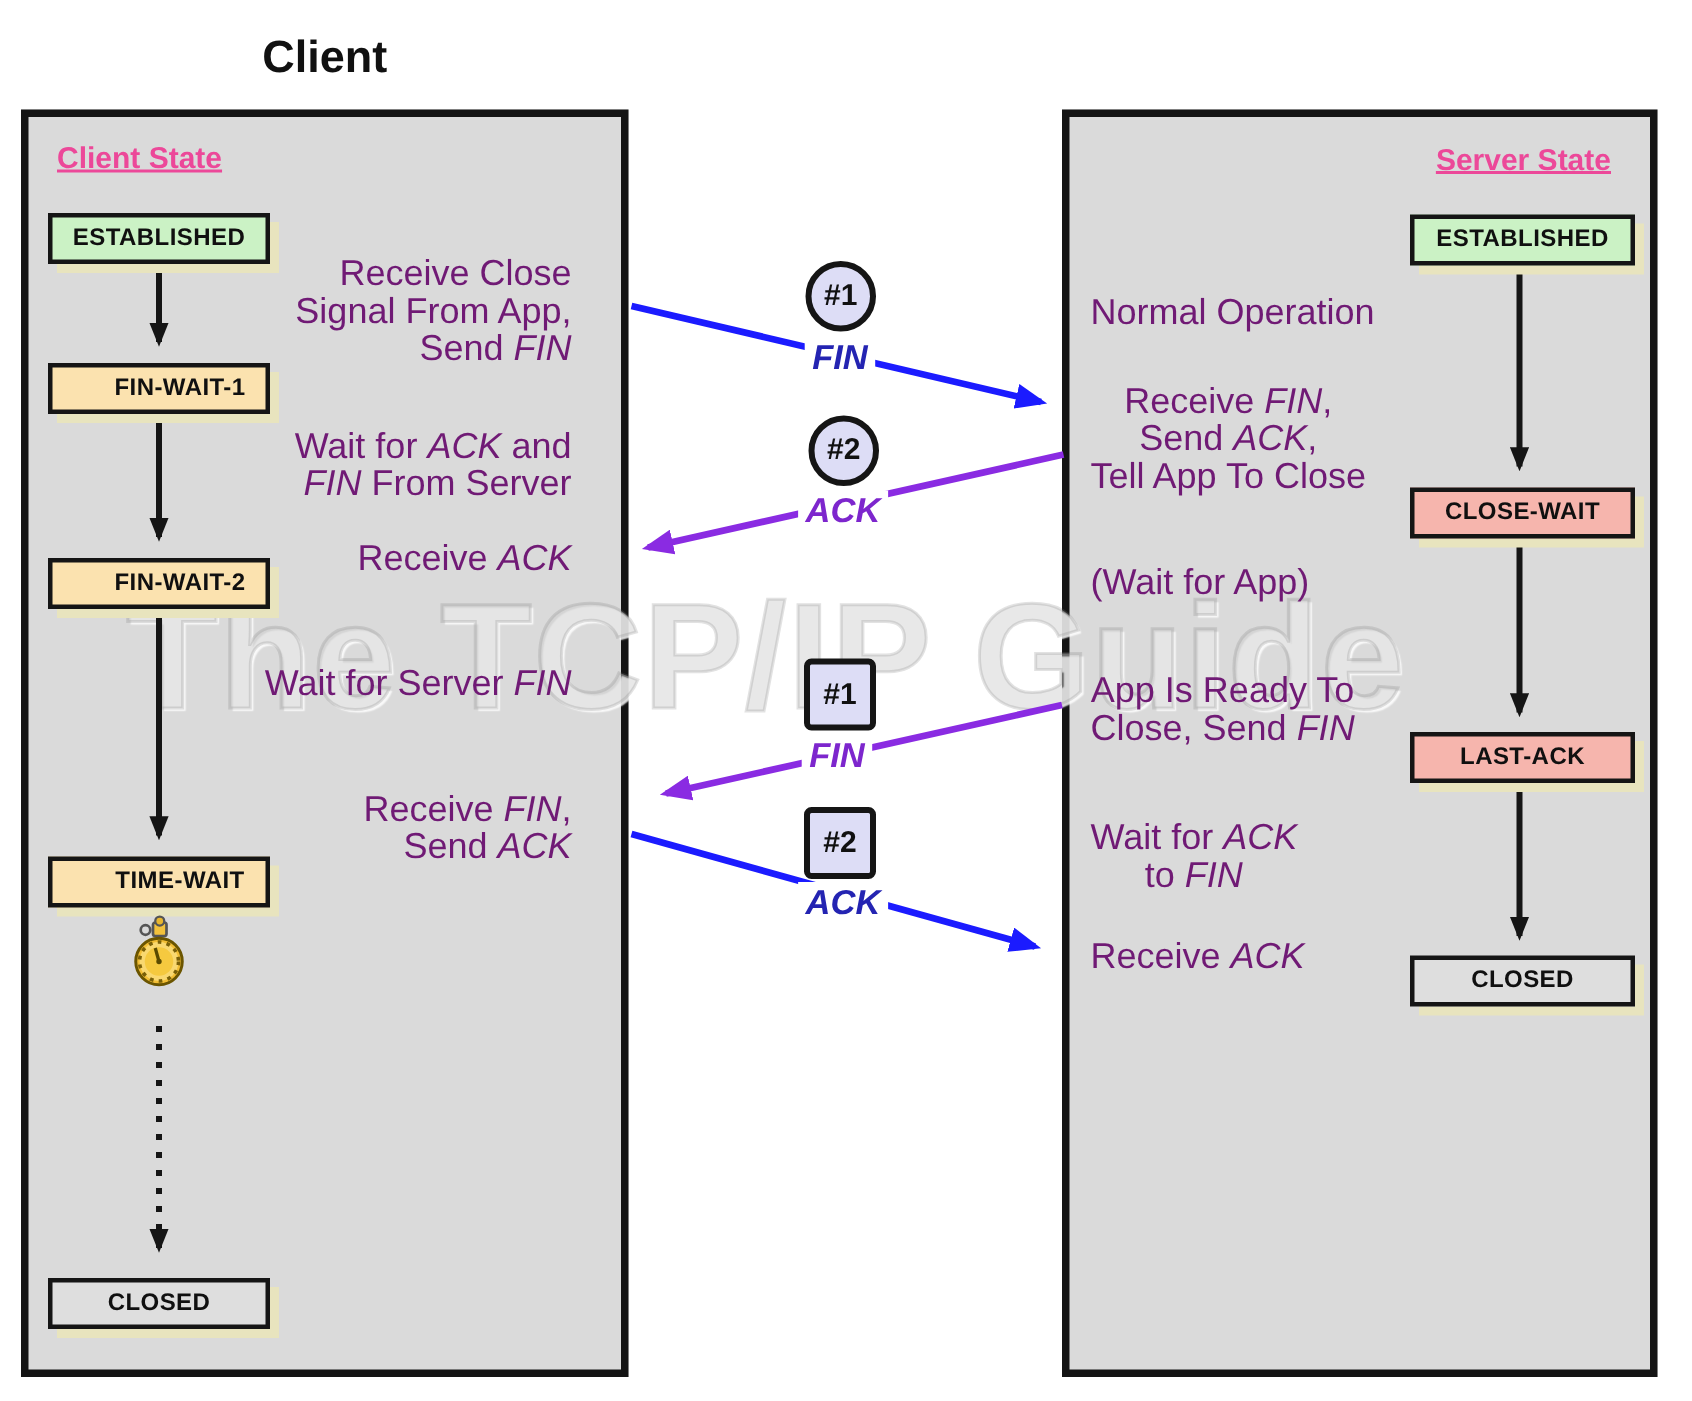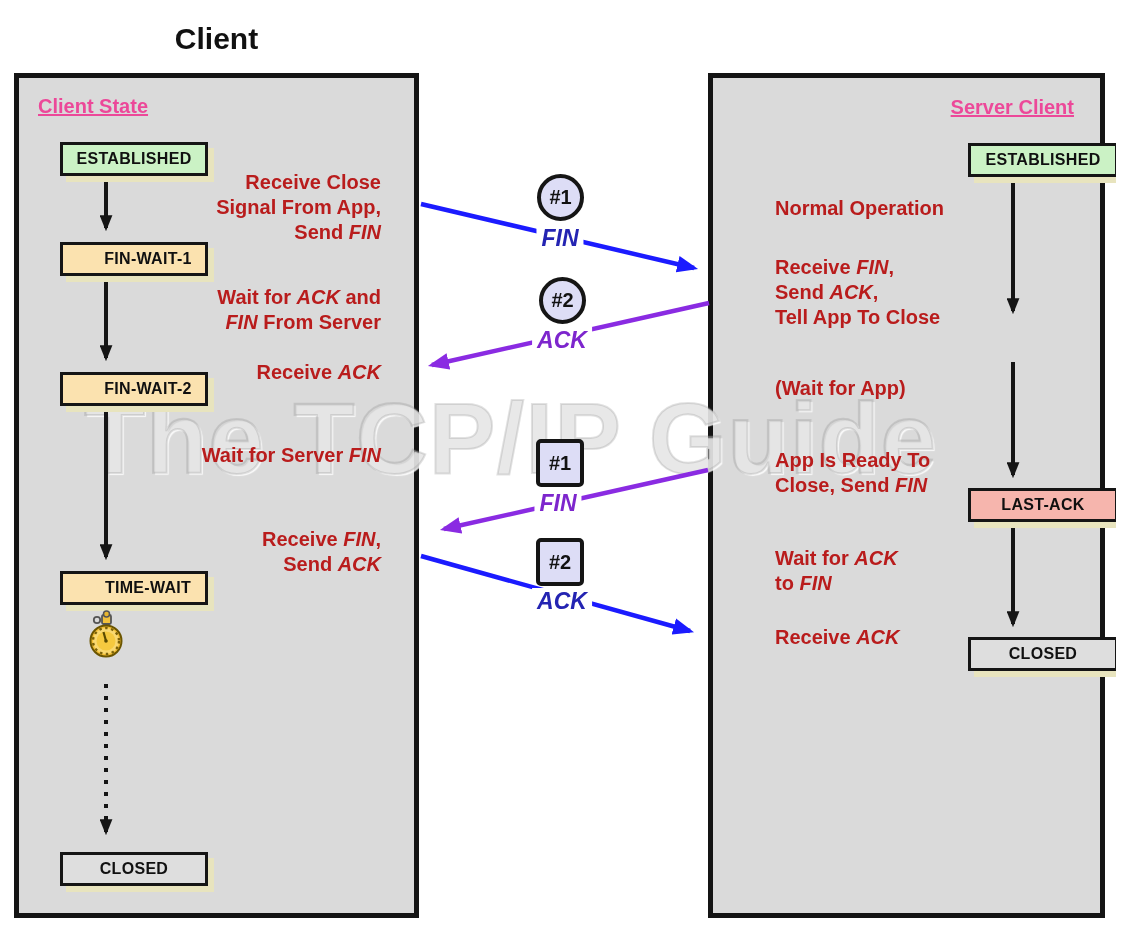--- a/index.html
+++ b/index.html
@@ -18,37 +18,37 @@
              text-align:center;z-index:4;}
   .client-title{left:14px;width:405px;}
   .server-title{left:708px;width:397px;}
   .state-header{position:absolute;font-size:20px;font-weight:bold;color:#ec4899;
                 text-decoration:underline;z-index:4;}
   .client-sh{left:38px;top:95px;}
   .server-sh{right:42px;top:96px;}
   .sbox{position:absolute;height:34px;box-sizing:border-box;border:3px solid #151515;
         display:flex;align-items:center;justify-content:center;font-weight:bold;
         font-size:16px;color:#101010;box-shadow:6px 6px 0 var(--shadow);z-index:4;
-        letter-spacing:.3px;margin-left:28px;}
+        letter-spacing:.3px;}
   .cbox{left:32px;width:148px;}
   .vbox{left:940px;width:150px;}
   .green{background:var(--green);} .tan{background:var(--tan);padding-left:28px;}
   .salmon{background:var(--salmon);} .neutral{background:var(--neutral);}
   .badge{position:absolute;box-sizing:border-box;border:4px solid #151515;
          background:var(--lavender);display:flex;align-items:center;justify-content:center;
          font-weight:bold;font-size:20px;color:#111;z-index:4;}
   .badge.circle{width:47px;height:47px;border-radius:50%;}
   .badge.square{width:48px;height:48px;border-radius:5px;}
   .msg-label{position:absolute;font-weight:bold;font-style:italic;font-size:23px;
              background:#fff;padding:0 5px;z-index:4;transform:translateX(-50%);}
   .msg-blue{color:var(--blue_label);} .msg-purple{color:var(--purple_label);}
-  .note{position:absolute;font-size:20px;font-weight:bold;color:#b91c1c;
+  .note{position:absolute;font-size:24px;font-weight:normal;color:#701a75;
         line-height:25px;white-space:pre-line;z-index:4;}
   .note.r{text-align:right;right:735px;}
-  .note.l{text-align:left;left:727px;margin-left:48px;}
+  .note.l{text-align:center;left:727px;}
   .watermark{position:absolute;left:84px;top:381px;font-size:100px;font-weight:bold;
              white-space:nowrap;z-index:2;color:rgba(205,205,205,0.45);
              -webkit-text-stroke:2px rgba(125,125,125,0.22);
              text-shadow:2px 2px 1px rgba(255,255,255,0.85);letter-spacing:1px;}
   svg.overlay{position:absolute;left:0;top:0;z-index:3;pointer-events:none;}
   .k{stroke:#151515;stroke-width:4;} 
   .kd{stroke:#151515;stroke-width:4;stroke-dasharray:4 8;}
   .b{stroke:var(--blue);stroke-width:4.5;}
   .p{stroke:var(--purple);stroke-width:4.5;}
   .fk{fill:#151515;} .fb{fill:var(--blue);} .fp{fill:var(--purple);}
@@ -88,29 +88,30 @@
     <line class="k" x1="1013" y1="362" x2="1013" y2="475" marker-end="url(#mk)"></line>
     <line class="k" x1="1013" y1="527" x2="1013" y2="624" marker-end="url(#mk)"></line>
 
     <line class="b" x1="421" y1="204" x2="694" y2="268" marker-end="url(#mb)"></line>
     <line class="p" x1="709" y1="303" x2="432" y2="365" marker-end="url(#mp)"></line>
     <line class="p" x1="708" y1="470" x2="444" y2="529" marker-end="url(#mp)"></line>
     <line class="b" x1="421" y1="556" x2="690" y2="631" marker-end="url(#mb)"></line>
   </svg>
 
   <div class="state-header client-sh">Client State</div>
-  <div class="state-header server-sh">Server Client</div>
+  <div class="state-header server-sh">Server State</div>
 
   <div class="sbox cbox green" style="top:142px">ESTABLISHED</div>
   <div class="sbox cbox tan" style="top:242px">FIN-WAIT-1</div>
   <div class="sbox cbox tan" style="top:372px">FIN-WAIT-2</div>
   <div class="sbox cbox tan" style="top:571px">TIME-WAIT</div>
   <div class="sbox cbox neutral" style="top:852px">CLOSED</div>
 
   <div class="sbox vbox green" style="top:143px">ESTABLISHED</div>
+  <div class="sbox vbox salmon" style="top:325px">CLOSE-WAIT</div>
   <div class="sbox vbox salmon" style="top:488px">LAST-ACK</div>
   <div class="sbox vbox neutral" style="top:637px">CLOSED</div>
 
   <div class="badge circle" style="left:537px;top:174px">#1</div>
   <div class="badge circle" style="left:539px;top:277px">#2</div>
   <div class="badge square" style="left:536px;top:439px">#1</div>
   <div class="badge square" style="left:536px;top:538px">#2</div>
 
   <div class="msg-label msg-blue" style="left:560px;top:225px">FIN</div>
   <div class="msg-label msg-purple" style="left:562px;top:327px">ACK</div>

